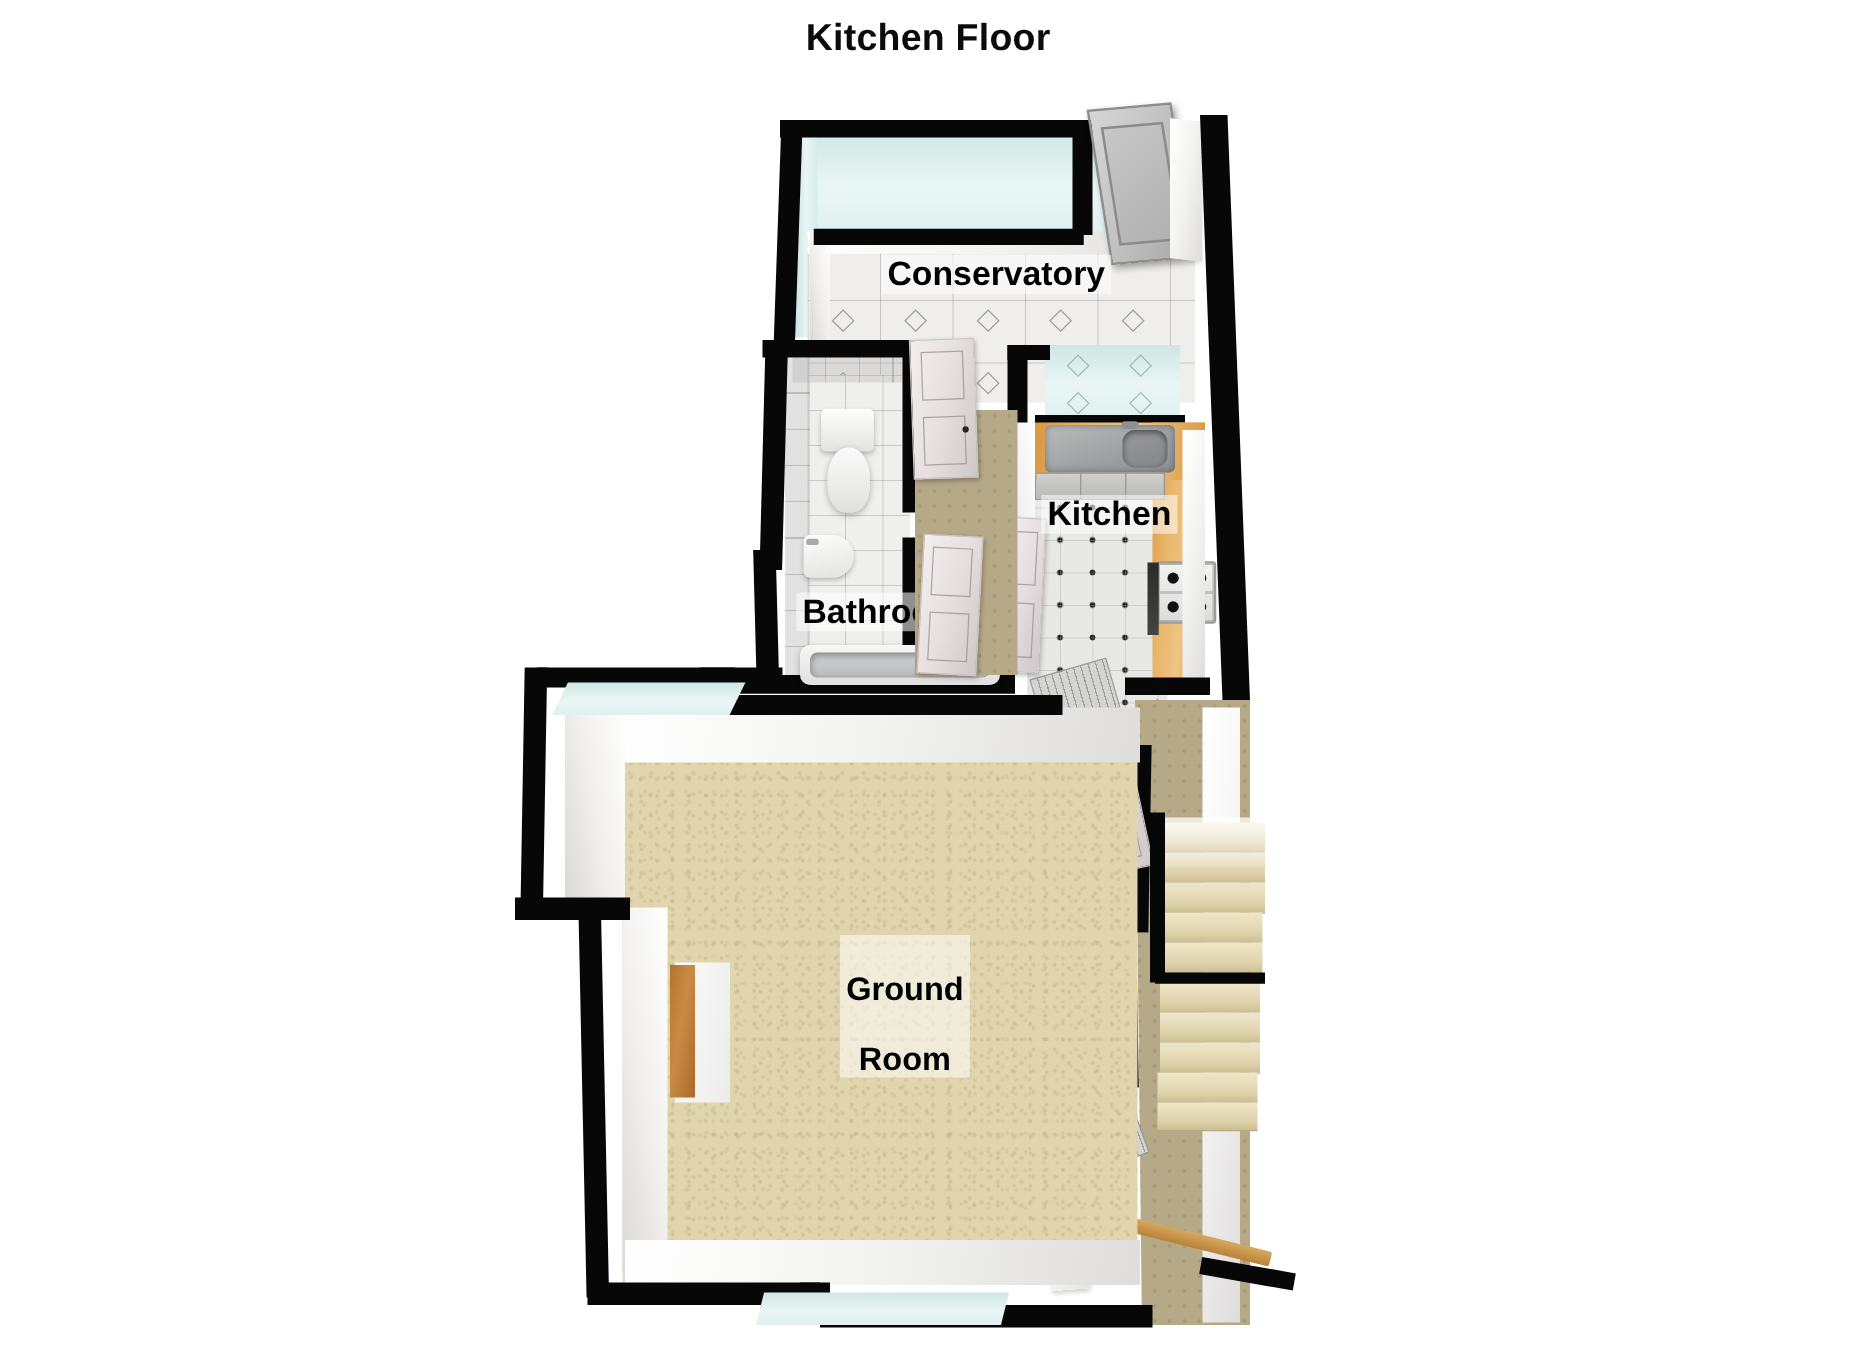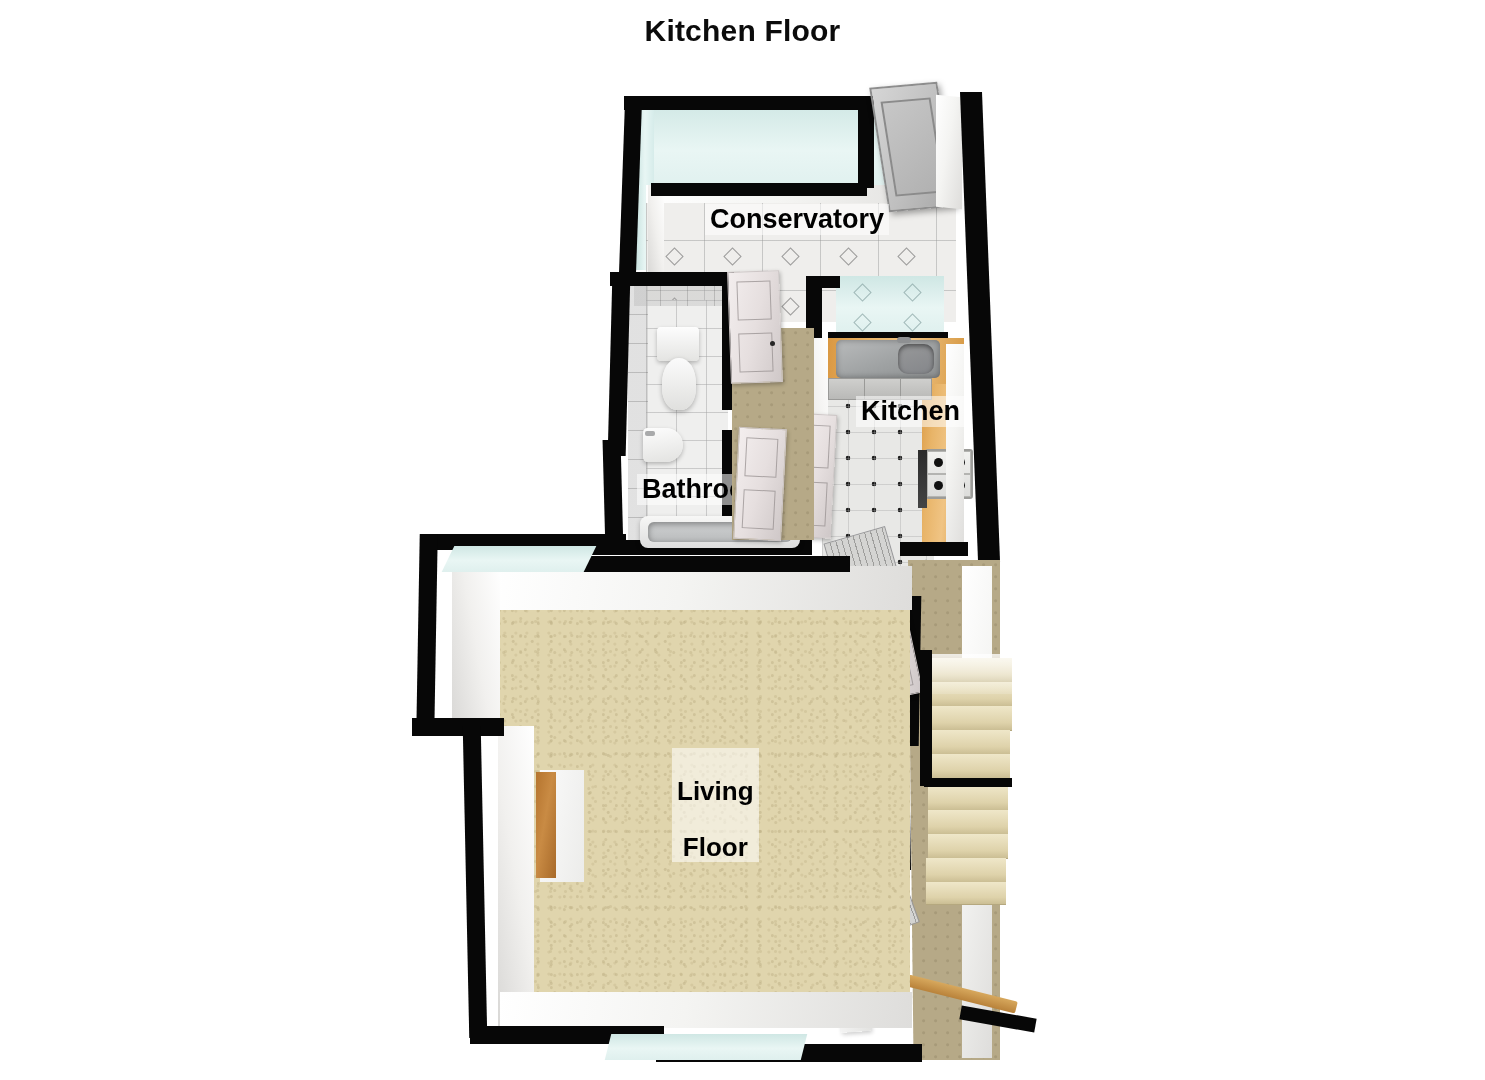--- a/index.html
+++ b/index.html
@@ -113,21 +113,21 @@
 
   
   .roomLabel{
     position:absolute;color:#000;font-weight:bold;
     background:rgba(255,255,255,.55);
     padding:1px 5px;line-height:1.08;
     white-space:pre-line;text-align:center;
     font-family:"Liberation Sans", sans-serif;
   }
   .lbl-conservatory{font-size:27px;}
-  .lbl-kitchen{font-size:27px;margin-left:23px;}
+  .lbl-kitchen{font-size:27px;}
   .lbl-bathroom{font-size:27px;}
   .lbl-living{font-size:26px;}
 </style>
 </head>
 <body>
 
 <div id="plan-root">
 
   <div class="floor-title">Kitchen Floor</div>
 
@@ -312,18 +312,18 @@
     <div class="wallBlk" style="left:656px;top:1044px;width:266px;height:18px;"></div>
 
     <div class="glass" style="left:448px;top:546px;width:142px;height:26px;transform:skewX(-26deg);"></div>
 
     <div class="glass" style="left:608px;top:1034px;width:196px;height:26px;transform:skewX(-14deg);"></div>
 
     <div class="mantleWhite" style="left:540px;top:770px;width:44px;height:112px;"></div>
     <div class="mantleWood" style="left:536px;top:772px;width:20px;height:106px;"></div>
 
     <div class="roomLabel lbl-living" style="left:672px;top:748px;">
-      <span>Living</span><br>
-      <span>Floor</span>
+      <span>Ground</span><br>
+      <span>Room</span>
     </div>
   </div>
 
 </div>
 
 </body></html>

